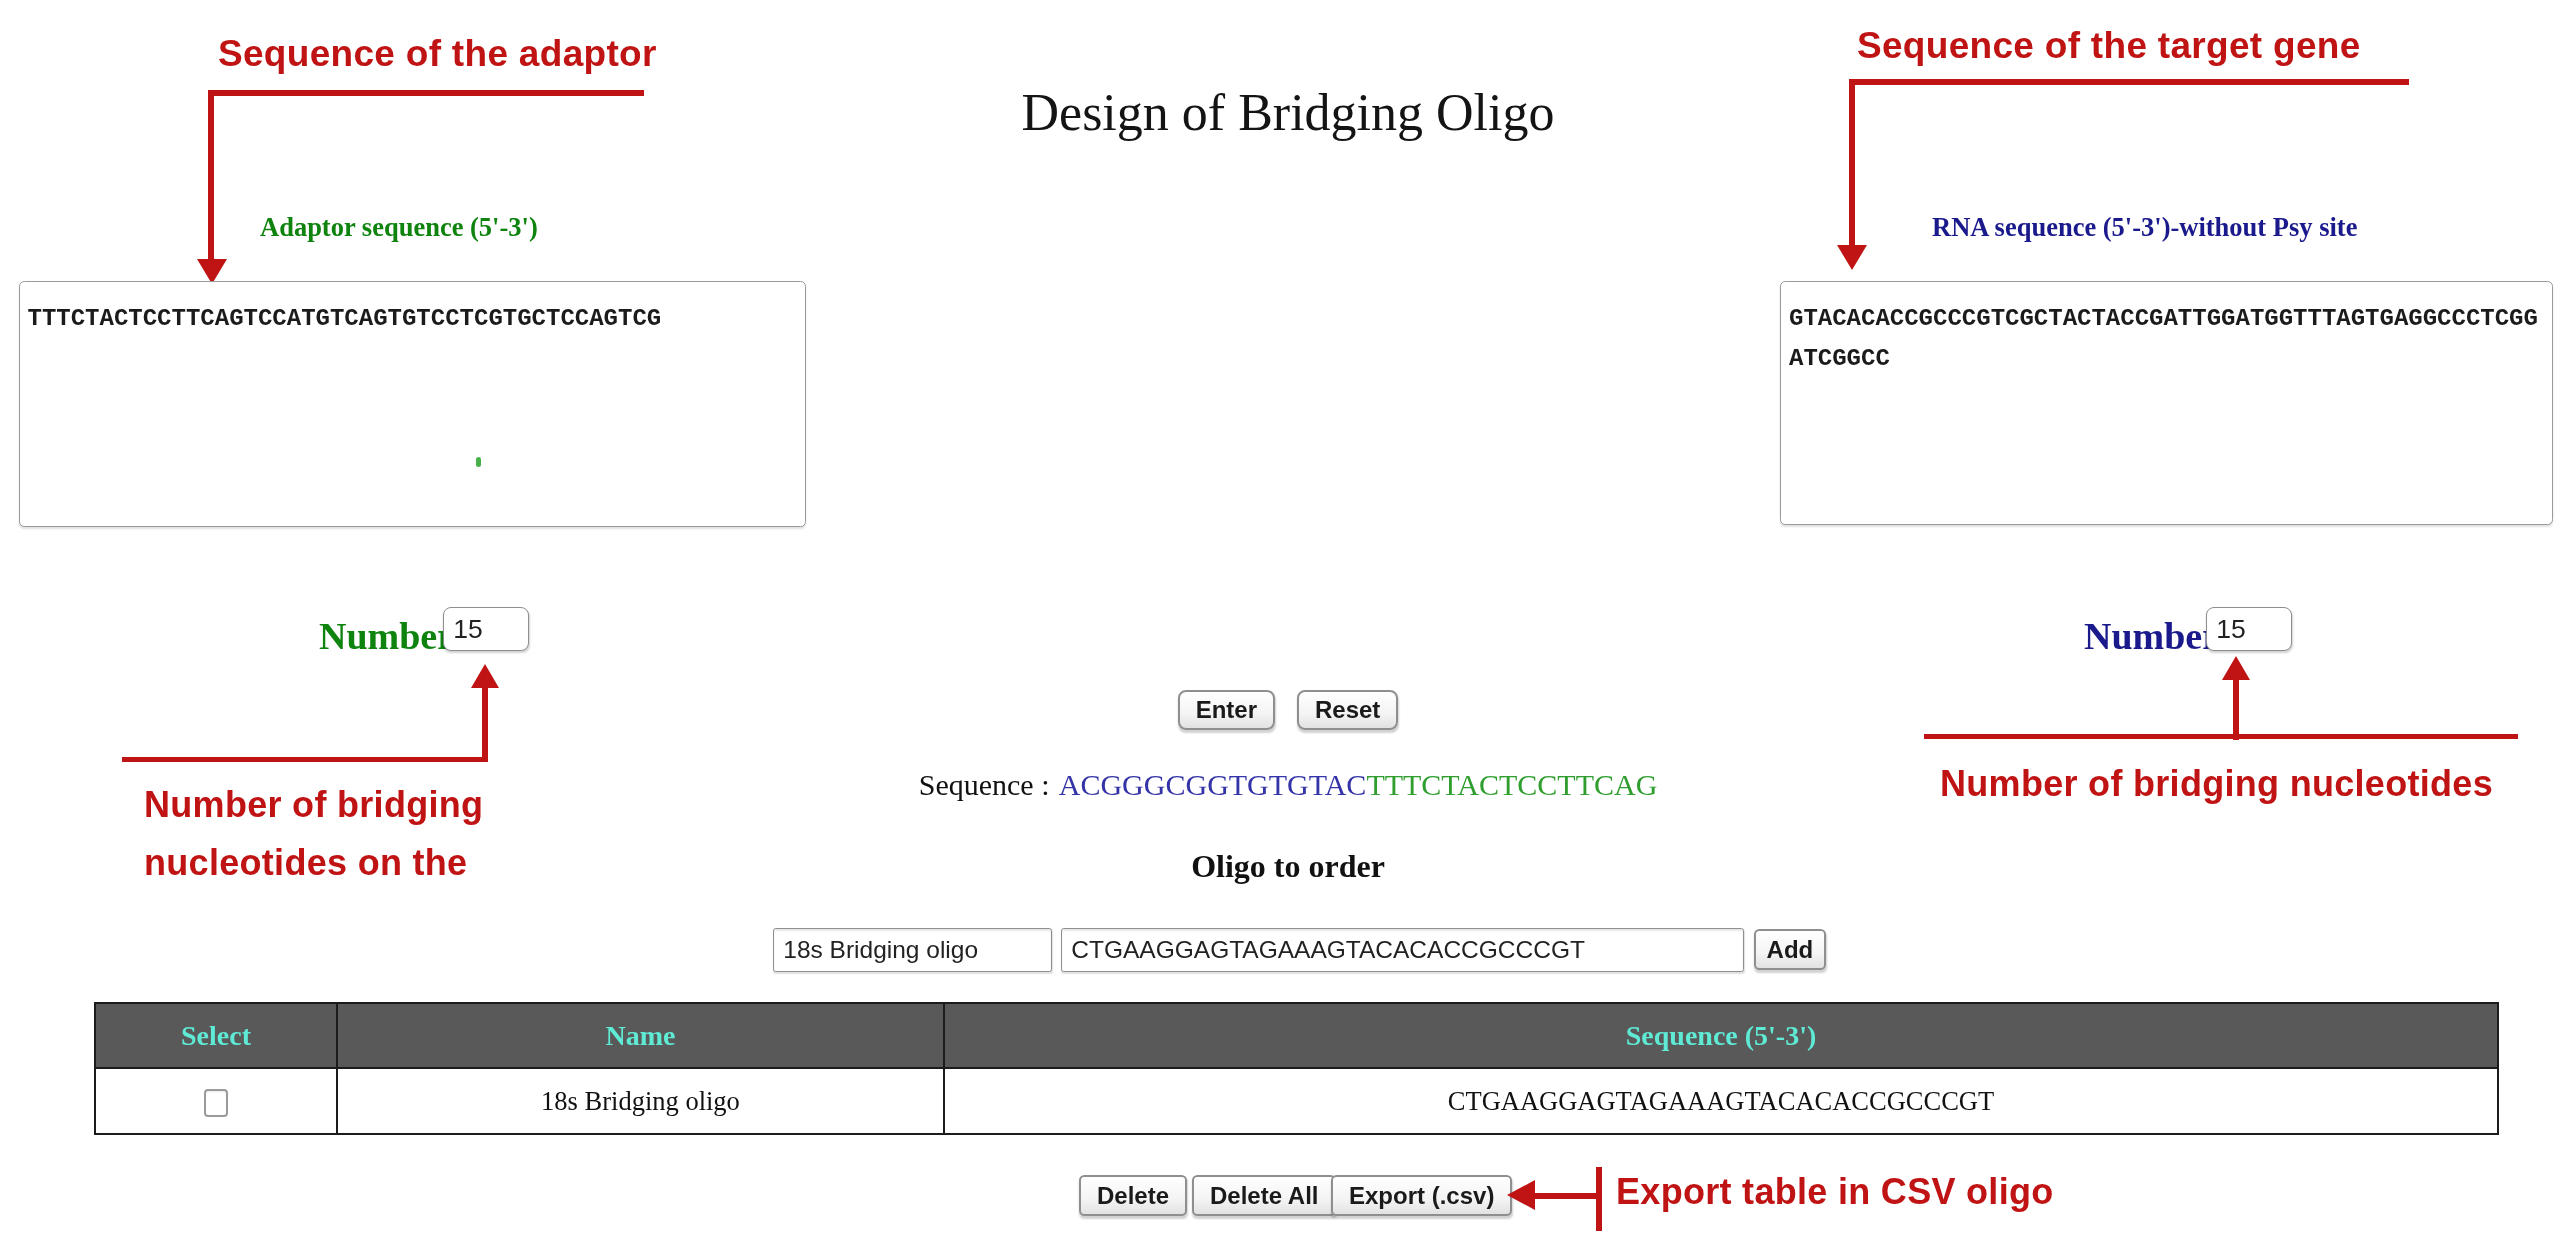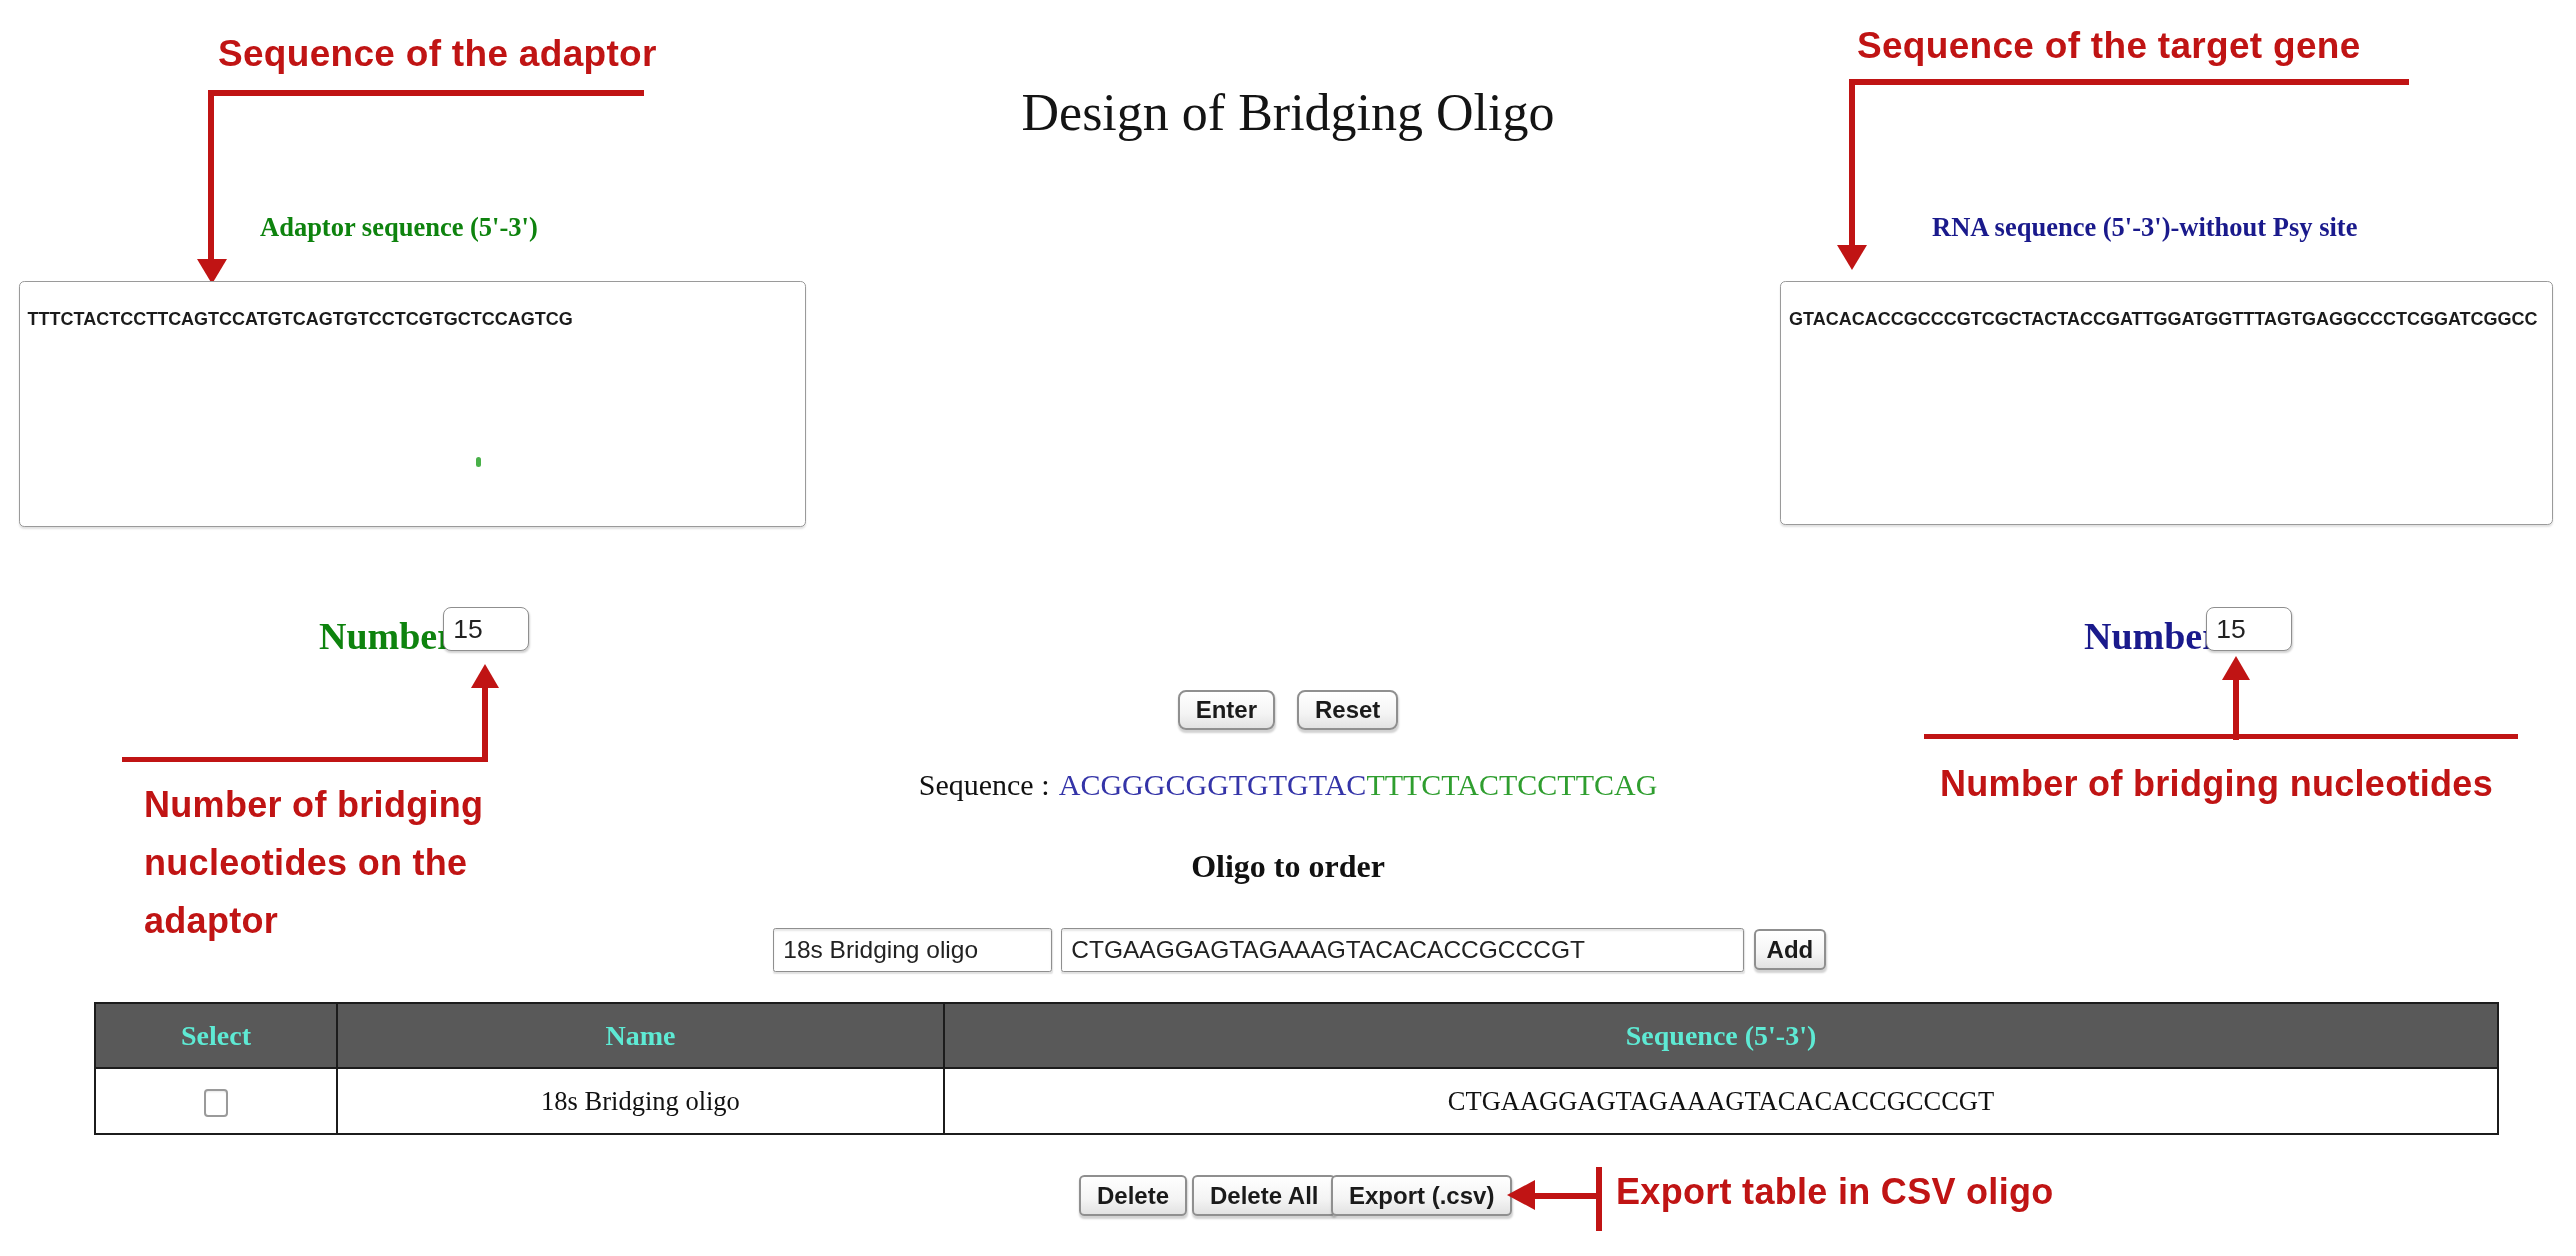--- a/index.html
+++ b/index.html
@@ -35,22 +35,22 @@
     border-right:15px solid transparent; border-top:25px solid var(--annotation-red); }
   .arrow-up { width:0; height:0; border-left:14px solid transparent;
     border-right:14px solid transparent; border-bottom:24px solid var(--annotation-red); }
   .arrow-left { width:0; height:0; border-top:15px solid transparent;
     border-bottom:15px solid transparent; border-right:28px solid var(--annotation-red); }
 
   
   .seq-box {
     background:#fff; border:1.3px solid #9a9a9a; border-radius:5.3px;
     box-shadow:0 2px 2px rgba(0,0,0,0.12);
-    font-family:Liberation Sans, sans-serif; font-weight:bold;
-    font-size:18px; color:#1b1b1b; line-height:40px;
+    font-family:Liberation Mono, monospace; font-weight:bold;
+    font-size:24px; color:#1b1b1b; line-height:40px;
     padding:17px 8px 0 8px; word-break:break-all; overflow:hidden;
   }
   .num-input, .text-input {
     background:#fff; border:1.3px solid #8f8f8f; border-radius:8px;
     box-shadow:0.7px 2px 2px rgba(0,0,0,0.18);
     font-family:"Liberation Sans", sans-serif; font-size:26.5px; color:#222;
     padding:0 0 0 9.3px; outline:none;
   }
   .text-input { border-radius:2.6px; font-size:24.5px;
     box-shadow:inset 0 2px 2px rgba(0,0,0,0.10), 0.7px 1.3px 1.3px rgba(0,0,0,0.12); }
@@ -119,21 +119,20 @@
 
   <div class="abs number-label green-text" style="left:319px; top:614px;">Number</div>
   <input class="abs num-input" style="left: 443px; top: 607px; width: 86px; height: 44px;" type="text" value="15">
 
   <div class="abs arrow-up" style="left:471px; top:664px;"></div>
   <div class="abs rline" style="left:482px; top:687px; width:6px; height:75px;"></div>
   <div class="abs rline" style="left:122px; top:757px; width:365px; height:5.3px;"></div>
   <div class="abs ann-red ann-red-small ann-lines" style="left:144px; top:776px; line-height:58px;">
     <div>Number of bridging</div>
     <div>nucleotides on the</div>
-    <div>adaptor</div>
   </div>
 
   <div class="abs ann-red" style="left:1857px; top:25px;">Sequence of the target gene</div>
   <div class="abs rline" style="left:1849px; top:79px; width:560px; height:6px;"></div>
   <div class="abs rline" style="left:1849px; top:79px; width:6px; height:167px;"></div>
   <div class="abs arrow-down" style="left:1837px; top:245px;"></div>
 
   <div class="abs panel-label navy-text" style="left:1932px; top:212px;">RNA sequence (5'-3')-without Psy site</div>
   <div class="abs seq-box" style="left:1780px; top:281px; width:773px; height:244px;">GTACACACCGCCCGTCGCTACTACCGATTGGATGGTTTAGTGAGGCCCTCGGATCGGCC</div>
 

